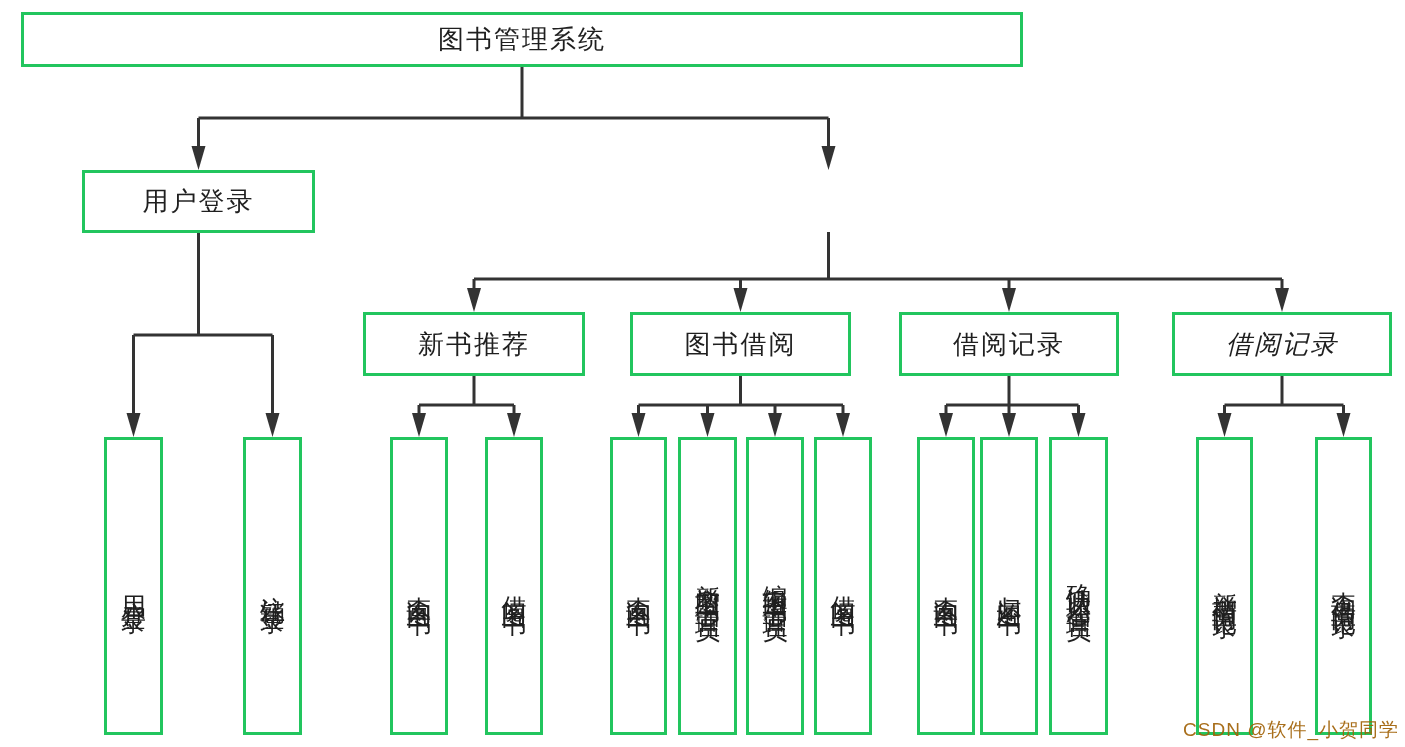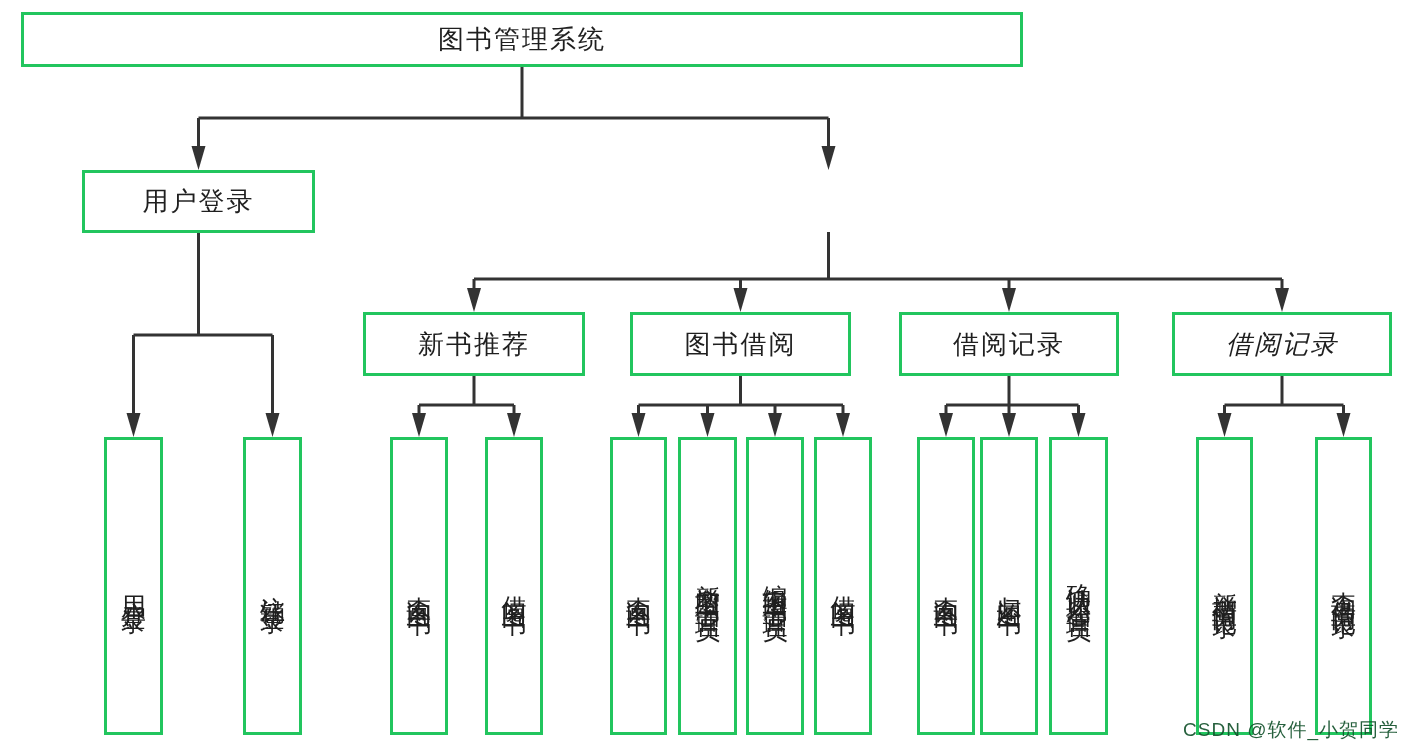--- a/index.html
+++ b/index.html
@@ -37,21 +37,21 @@
     text-orientation: mixed;
     font-size: 25px;
     letter-spacing: 5px;
     line-height: 1;
   }
   .watermark {
     position: absolute;
     right: 6px;
     bottom: 4px;
     font-size: 19px;
-    color: #14532d;
+    color: #a16207;
     opacity: 0.92;
     letter-spacing: 1px;
     white-space: nowrap;
     z-index: 5;
   }
 </style>
 </head>
 <body>
 
 <div class="canvas">

